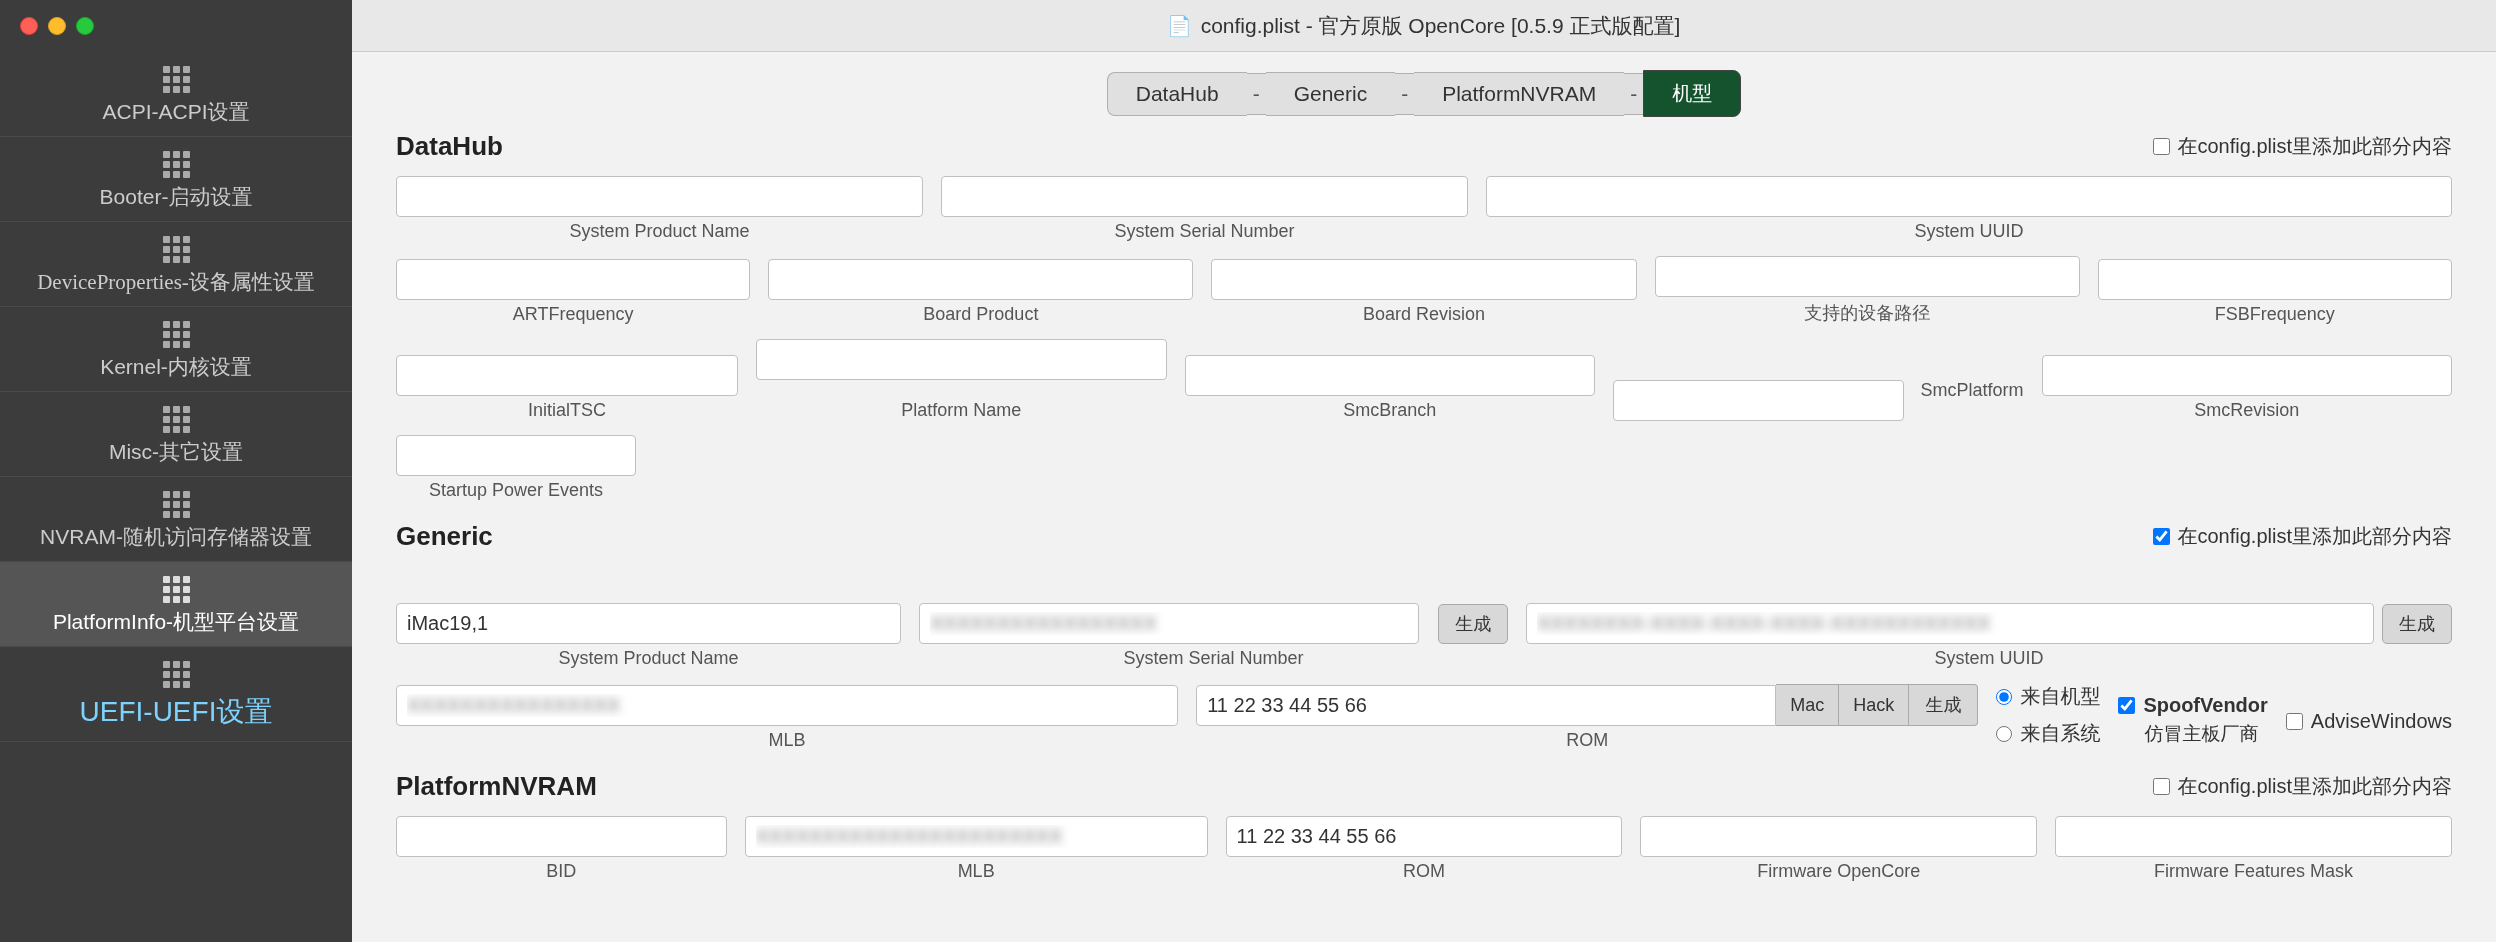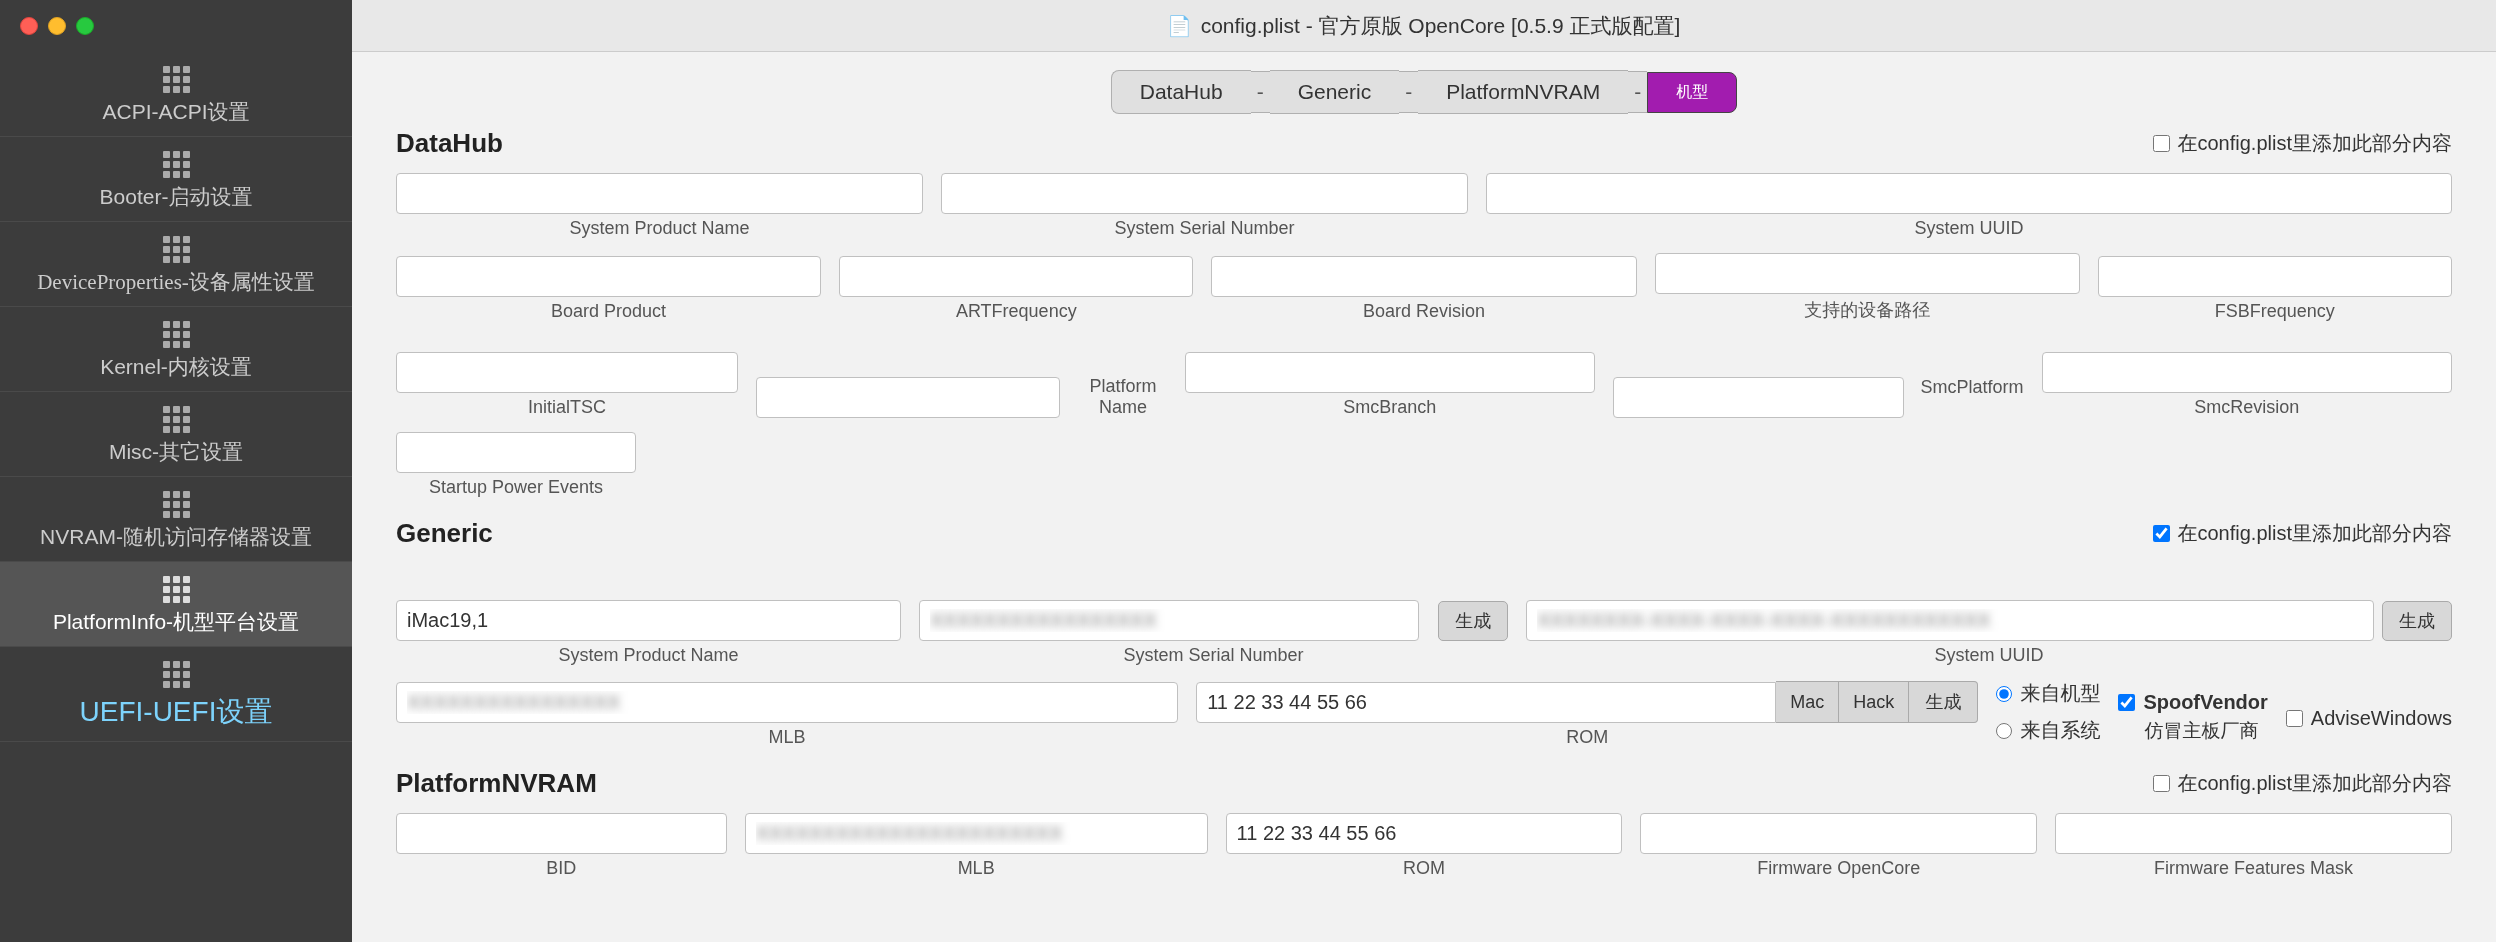--- a/index.html
+++ b/index.html
@@ -165,21 +165,21 @@
       <span style="font-size:21px;color:#333;">config.plist - 官方原版 OpenCore [0.5.9 正式版配置]</span>
     </div>
 
     <div style="display:flex;align-items:center;justify-content:center;padding:18px 0 14px 0;background:#f2f2f2;">
       <button style="background:#e0e0e0;border:1px solid #b0b0b0;border-right:none;border-radius:8px 0 0 8px;padding:9px 28px;font-size:21px;cursor:pointer;color:#333;">DataHub</button>
       <span style="font-size:21px;color:#555;padding:0 6px;background:#e0e0e0;border-top:1px solid #b0b0b0;border-bottom:1px solid #b0b0b0;height:42px;display:flex;align-items:center;">-</span>
       <button style="background:#e0e0e0;border:1px solid #b0b0b0;border-left:none;border-right:none;padding:9px 28px;font-size:21px;cursor:pointer;color:#333;">Generic</button>
       <span style="font-size:21px;color:#555;padding:0 6px;background:#e0e0e0;border-top:1px solid #b0b0b0;border-bottom:1px solid #b0b0b0;height:42px;display:flex;align-items:center;">-</span>
       <button style="background:#e0e0e0;border:1px solid #b0b0b0;border-left:none;border-right:none;padding:9px 28px;font-size:21px;cursor:pointer;color:#333;">PlatformNVRAM</button>
       <span style="font-size:21px;color:#555;padding:0 6px;background:#e0e0e0;border-top:1px solid #b0b0b0;border-bottom:1px solid #b0b0b0;height:42px;display:flex;align-items:center;">-</span>
-      <button style="background:#a21caf;border:1px solid #444;border-radius:0 8px 8px 0;padding:9px 28px;font-size:16px;cursor:pointer;color:#fff;">机型</button>
+      <button style="background:#14532d;border:1px solid #444;border-radius:0 8px 8px 0;padding:9px 28px;font-size:20px;cursor:pointer;color:#fff;">机型</button>
     </div>
 
     <div style="flex:1;overflow-y:auto;padding:0 44px 30px 44px;">
 
       <div style="margin-bottom:20px;">
         <div style="display:flex;align-items:center;justify-content:space-between;margin-bottom:14px;">
           <span style="font-size:26px;font-weight:bold;color:#222;">DataHub</span>
           <label style="display:flex;align-items:center;gap:8px;font-size:20px;color:#333;">
             <input type="checkbox" style="width: 17px; height: 17px;">
             <span>在config.plist里添加此部分内容</span>
@@ -195,48 +195,48 @@
             <input type="text" style="background: rgb(255, 255, 255); border: 1px solid rgb(192, 192, 192); border-radius: 4px; padding: 8px 10px; font-size: 20px; color: rgb(51, 51, 51); width: 100%;">
             <span style="font-size:18px;color:#555;text-align:center;">System Serial Number</span>
           </div>
           <div style="display:flex;flex-direction:column;gap:4px;flex:2.2;">
             <input type="text" style="background: rgb(255, 255, 255); border: 1px solid rgb(192, 192, 192); border-radius: 4px; padding: 8px 10px; font-size: 20px; color: rgb(51, 51, 51); width: 100%;">
             <span style="font-size:18px;color:#555;text-align:center;">System UUID</span>
           </div>
         </div>
 
         <div style="display:flex;gap:18px;margin-bottom:14px;align-items:flex-end;">
+          <div style="display:flex;flex-direction:column;gap:4px;flex:1;">
+            <input type="text" style="background: rgb(255, 255, 255); border: 1px solid rgb(192, 192, 192); border-radius: 4px; padding: 8px 10px; font-size: 20px; color: rgb(51, 51, 51); width: 100%;">
+            <span style="font-size:18px;color:#555;text-align:center;">ARTFrequency</span>
+          </div>
           <div style="display:flex;flex-direction:column;gap:4px;flex:1.2;">
             <input type="text" style="background: rgb(255, 255, 255); border: 1px solid rgb(192, 192, 192); border-radius: 4px; padding: 8px 10px; font-size: 20px; color: rgb(51, 51, 51); width: 100%;">
             <span style="font-size:18px;color:#555;text-align:center;">Board Product</span>
-          </div>
-          <div style="display:flex;flex-direction:column;gap:4px;flex:1;">
-            <input type="text" style="background: rgb(255, 255, 255); border: 1px solid rgb(192, 192, 192); border-radius: 4px; padding: 8px 10px; font-size: 20px; color: rgb(51, 51, 51); width: 100%;">
-            <span style="font-size:18px;color:#555;text-align:center;">ARTFrequency</span>
           </div>
           <div style="display:flex;flex-direction:column;gap:4px;flex:1.2;">
             <input type="text" style="background: rgb(255, 255, 255); border: 1px solid rgb(192, 192, 192); border-radius: 4px; padding: 8px 10px; font-size: 20px; color: rgb(51, 51, 51); width: 100%;">
             <span style="font-size:18px;color:#555;text-align:center;">Board Revision</span>
           </div>
           <div style="display:flex;flex-direction:column;gap:4px;flex:1.2;">
             <input type="text" style="background: rgb(255, 255, 255); border: 1px solid rgb(192, 192, 192); border-radius: 4px; padding: 8px 10px; font-size: 20px; color: rgb(51, 51, 51); width: 100%;">
             <span style="font-size:18px;color:#555;text-align:center;">支持的设备路径</span>
           </div>
           <div style="display:flex;flex-direction:column;gap:4px;flex:1;">
             <input type="text" style="background: rgb(255, 255, 255); border: 1px solid rgb(192, 192, 192); border-radius: 4px; padding: 8px 10px; font-size: 20px; color: rgb(51, 51, 51); width: 100%;">
             <span style="font-size:18px;color:#555;text-align:center;">FSBFrequency</span>
           </div>
         </div>
 
         <div style="display:flex;gap:18px;margin-bottom:14px;align-items:flex-end;">
           <div style="display:flex;flex-direction:column;gap:4px;flex:1;">
             <input type="text" style="background: rgb(255, 255, 255); border: 1px solid rgb(192, 192, 192); border-radius: 4px; padding: 8px 10px; font-size: 20px; color: rgb(51, 51, 51); width: 100%;">
             <span style="font-size:18px;color:#555;text-align:center;">InitialTSC</span>
           </div>
-          <div style="display:flex;gap:20px;flex:1.2;align-items:center;">
+          <div style="display:flex;flex-direction:column;gap:20px;flex:1.2;">
             <input type="text" style="background: rgb(255, 255, 255); border: 1px solid rgb(192, 192, 192); border-radius: 4px; padding: 8px 10px; font-size: 20px; color: rgb(51, 51, 51); width: 100%;">
             <span style="font-size:18px;color:#555;text-align:center;">Platform Name</span>
           </div>
           <div style="display:flex;flex-direction:column;gap:4px;flex:1.2;">
             <input type="text" style="background: rgb(255, 255, 255); border: 1px solid rgb(192, 192, 192); border-radius: 4px; padding: 8px 10px; font-size: 20px; color: rgb(51, 51, 51); width: 100%;">
             <span style="font-size:18px;color:#555;text-align:center;">SmcBranch</span>
           </div>
           <div style="display:flex;flex-direction:row;gap:16px;flex:1.2;margin-top:41px;">
             <input type="text" style="background: rgb(255, 255, 255); border: 1px solid rgb(192, 192, 192); border-radius: 4px; padding: 8px 10px; font-size: 20px; color: rgb(51, 51, 51); width: 100%;">
             <span style="font-size:18px;color:#555;text-align:center;">SmcPlatform</span>

